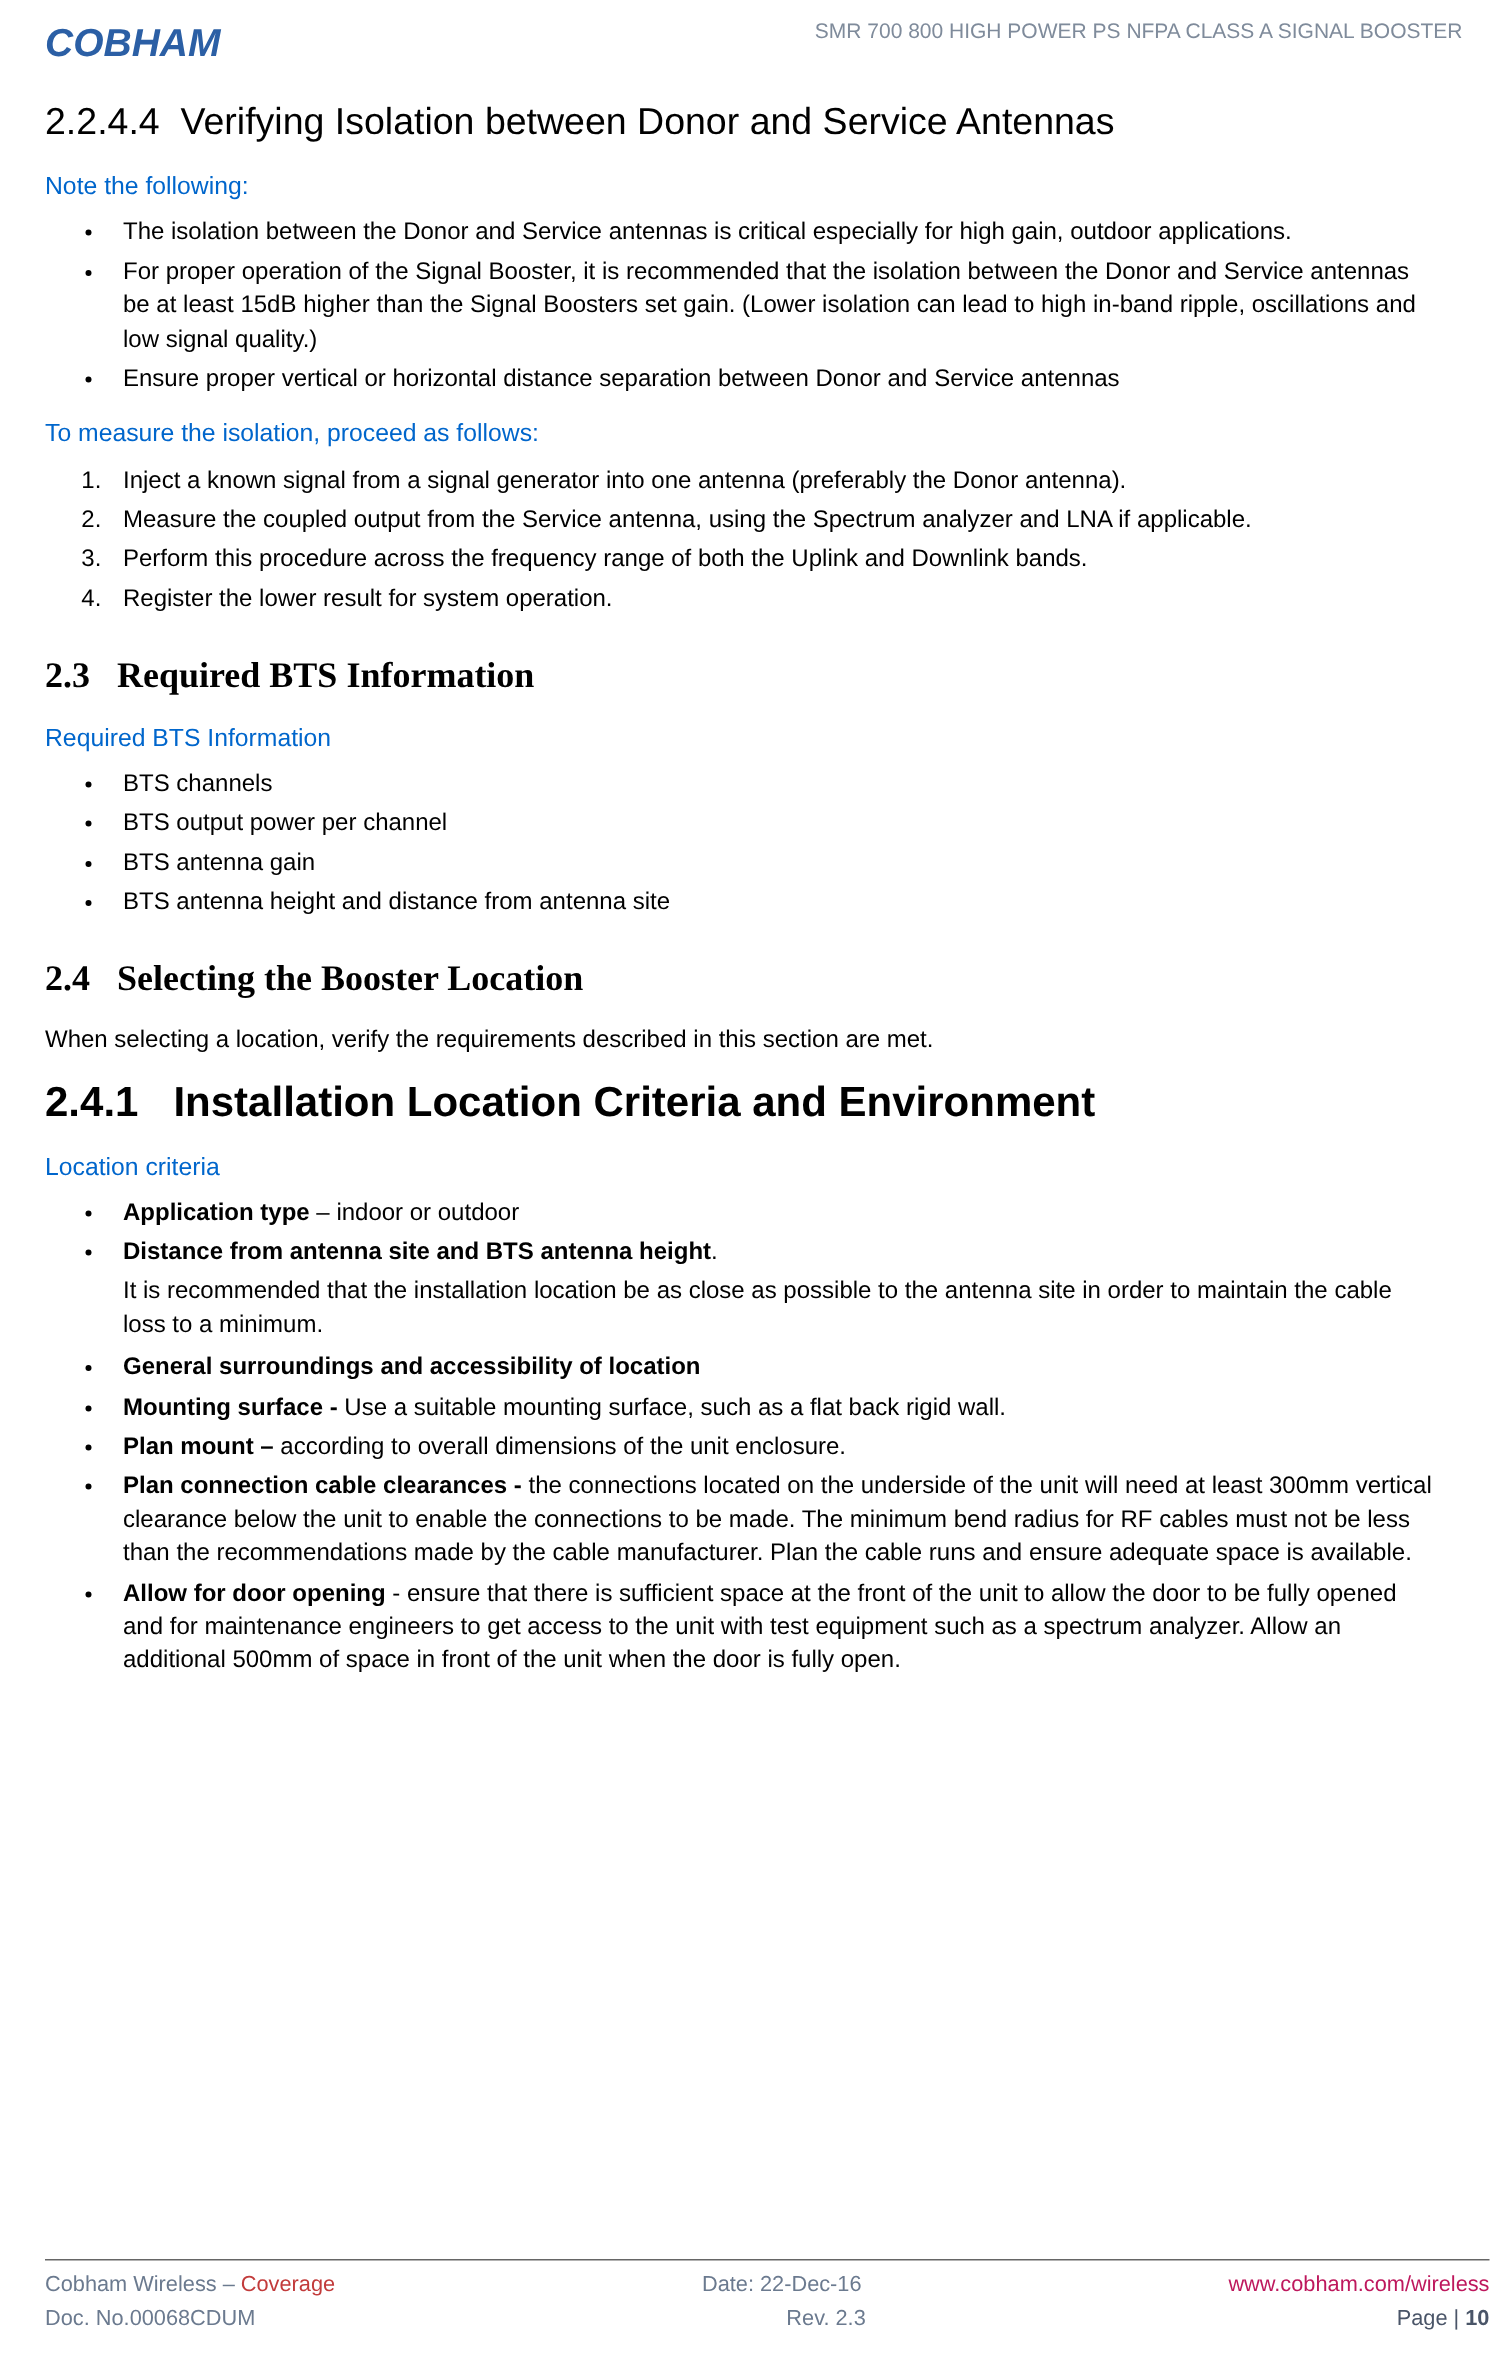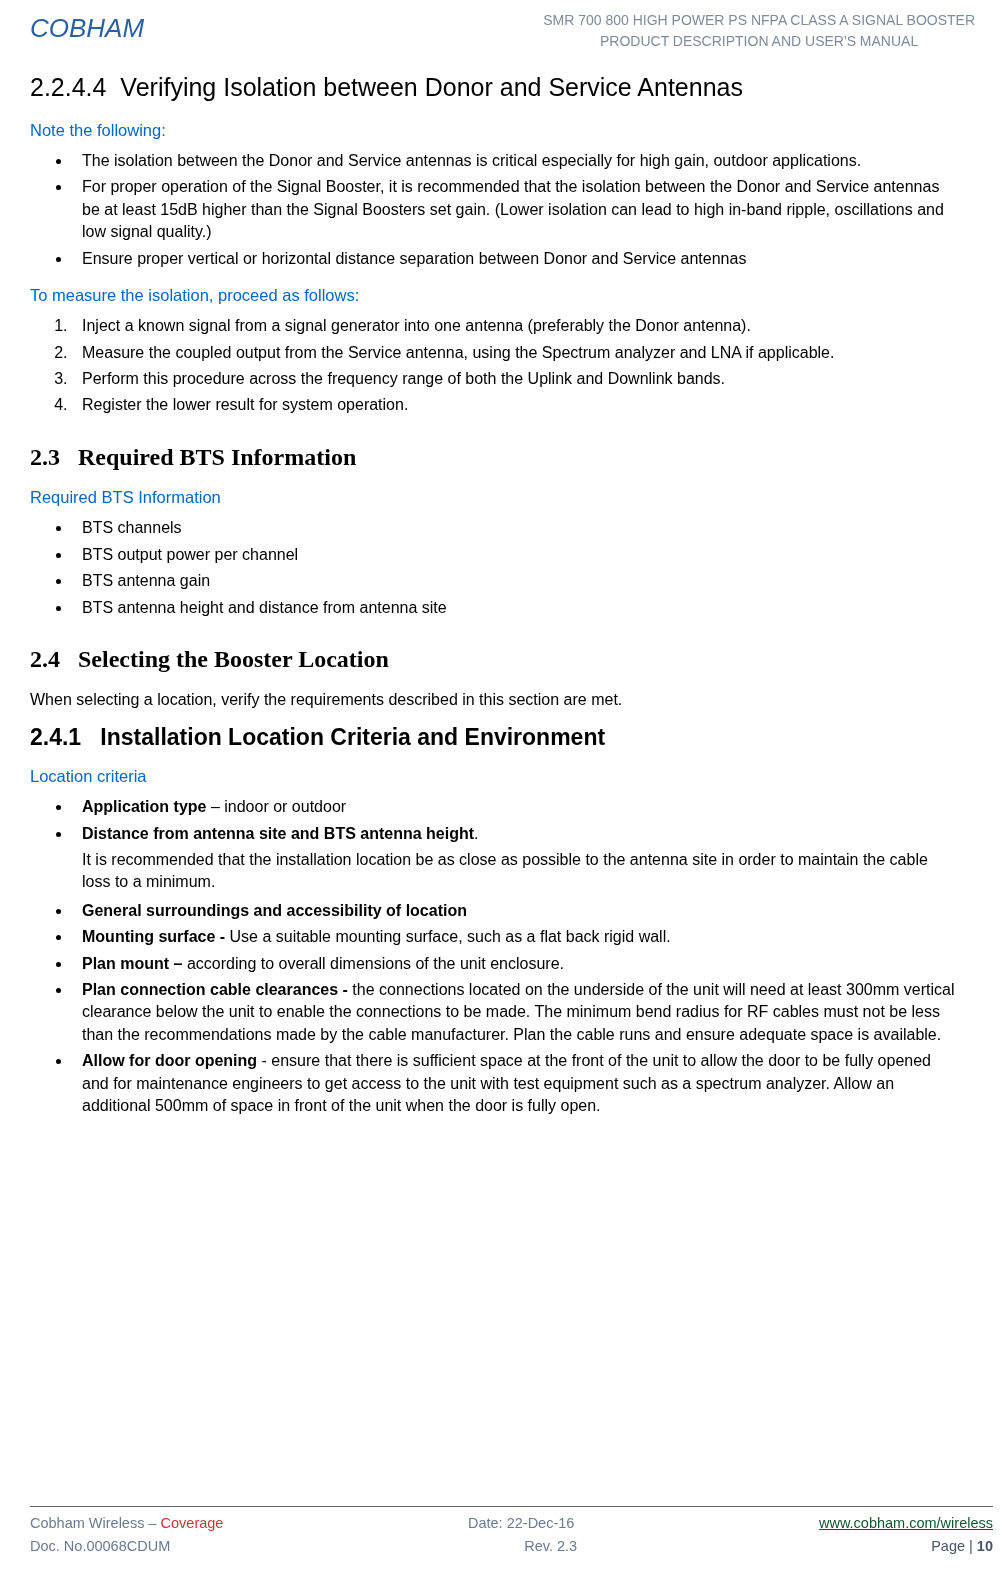--- a/index.html
+++ b/index.html
@@ -16,21 +16,21 @@
     }
     .header {
       display: flex;
       justify-content: space-between;
       align-items: flex-start;
       margin-bottom: 18px;
     }
     .logo {
       color: #2b5fa5;
       font-family: Arial, sans-serif;
-      font-weight: 400;
+      font-weight: 700;
       font-style: italic;
       font-size: 26px;
       letter-spacing: 0px;
     }
     .header-right {
       text-align: center;
       color: #7f8b9b;
       font-size: 14px;
       line-height: 1.5;
     }
@@ -60,21 +60,21 @@
     ol.nums { list-style-type: decimal; }
     .h-major {
       font-family: Liberation Serif, serif;
       font-size: 24px;
       font-weight: 700;
       margin-top: 24px;
       margin-bottom: 12px;
     }
     .h-sub {
       font-family: Arial, sans-serif;
-      font-size: 23px;
+      font-size: 28px;
       font-weight: 700;
       margin-top: 10px;
       margin-bottom: 12px;
     }
     .body-text {
       margin-bottom: 10px;
       padding-right: 20px;
     }
     .li-follow {
       margin-top: 4px;
@@ -89,32 +89,31 @@
       padding-top: 6px;
       font-size: 14.5px;
       color: #6b7a8f;
     }
     .footer-row {
       display: flex;
       justify-content: space-between;
       margin-bottom: 2px;
     }
     .footer .red { color: #c23b3b; }
-    .footer .link { color: #14532d; text-decoration: underline; }
+    .footer .link { color: #be185d; }
     .footer .pagenum { color: #4a5568; }
     strong { font-weight: 700; text-align: center; }
   </style>
 </head>
 <body>
 
 <div class="header">
   <div class="logo">COBHAM</div>
   <div class="header-right">
     <div>SMR 700 800 HIGH POWER PS NFPA CLASS A SIGNAL BOOSTER</div>
-    <div>PRODUCT DESCRIPTION AND USER'S MANUAL</div>
   </div>
 </div>
 
 <div class="h-num">
   <span>2.2.4.4</span>&nbsp;&nbsp;<span>Verifying Isolation between Donor and Service Antennas</span>
 </div>
 
 <div class="blue-heading">Note the following:</div>
 
 <ul class="bullets">

